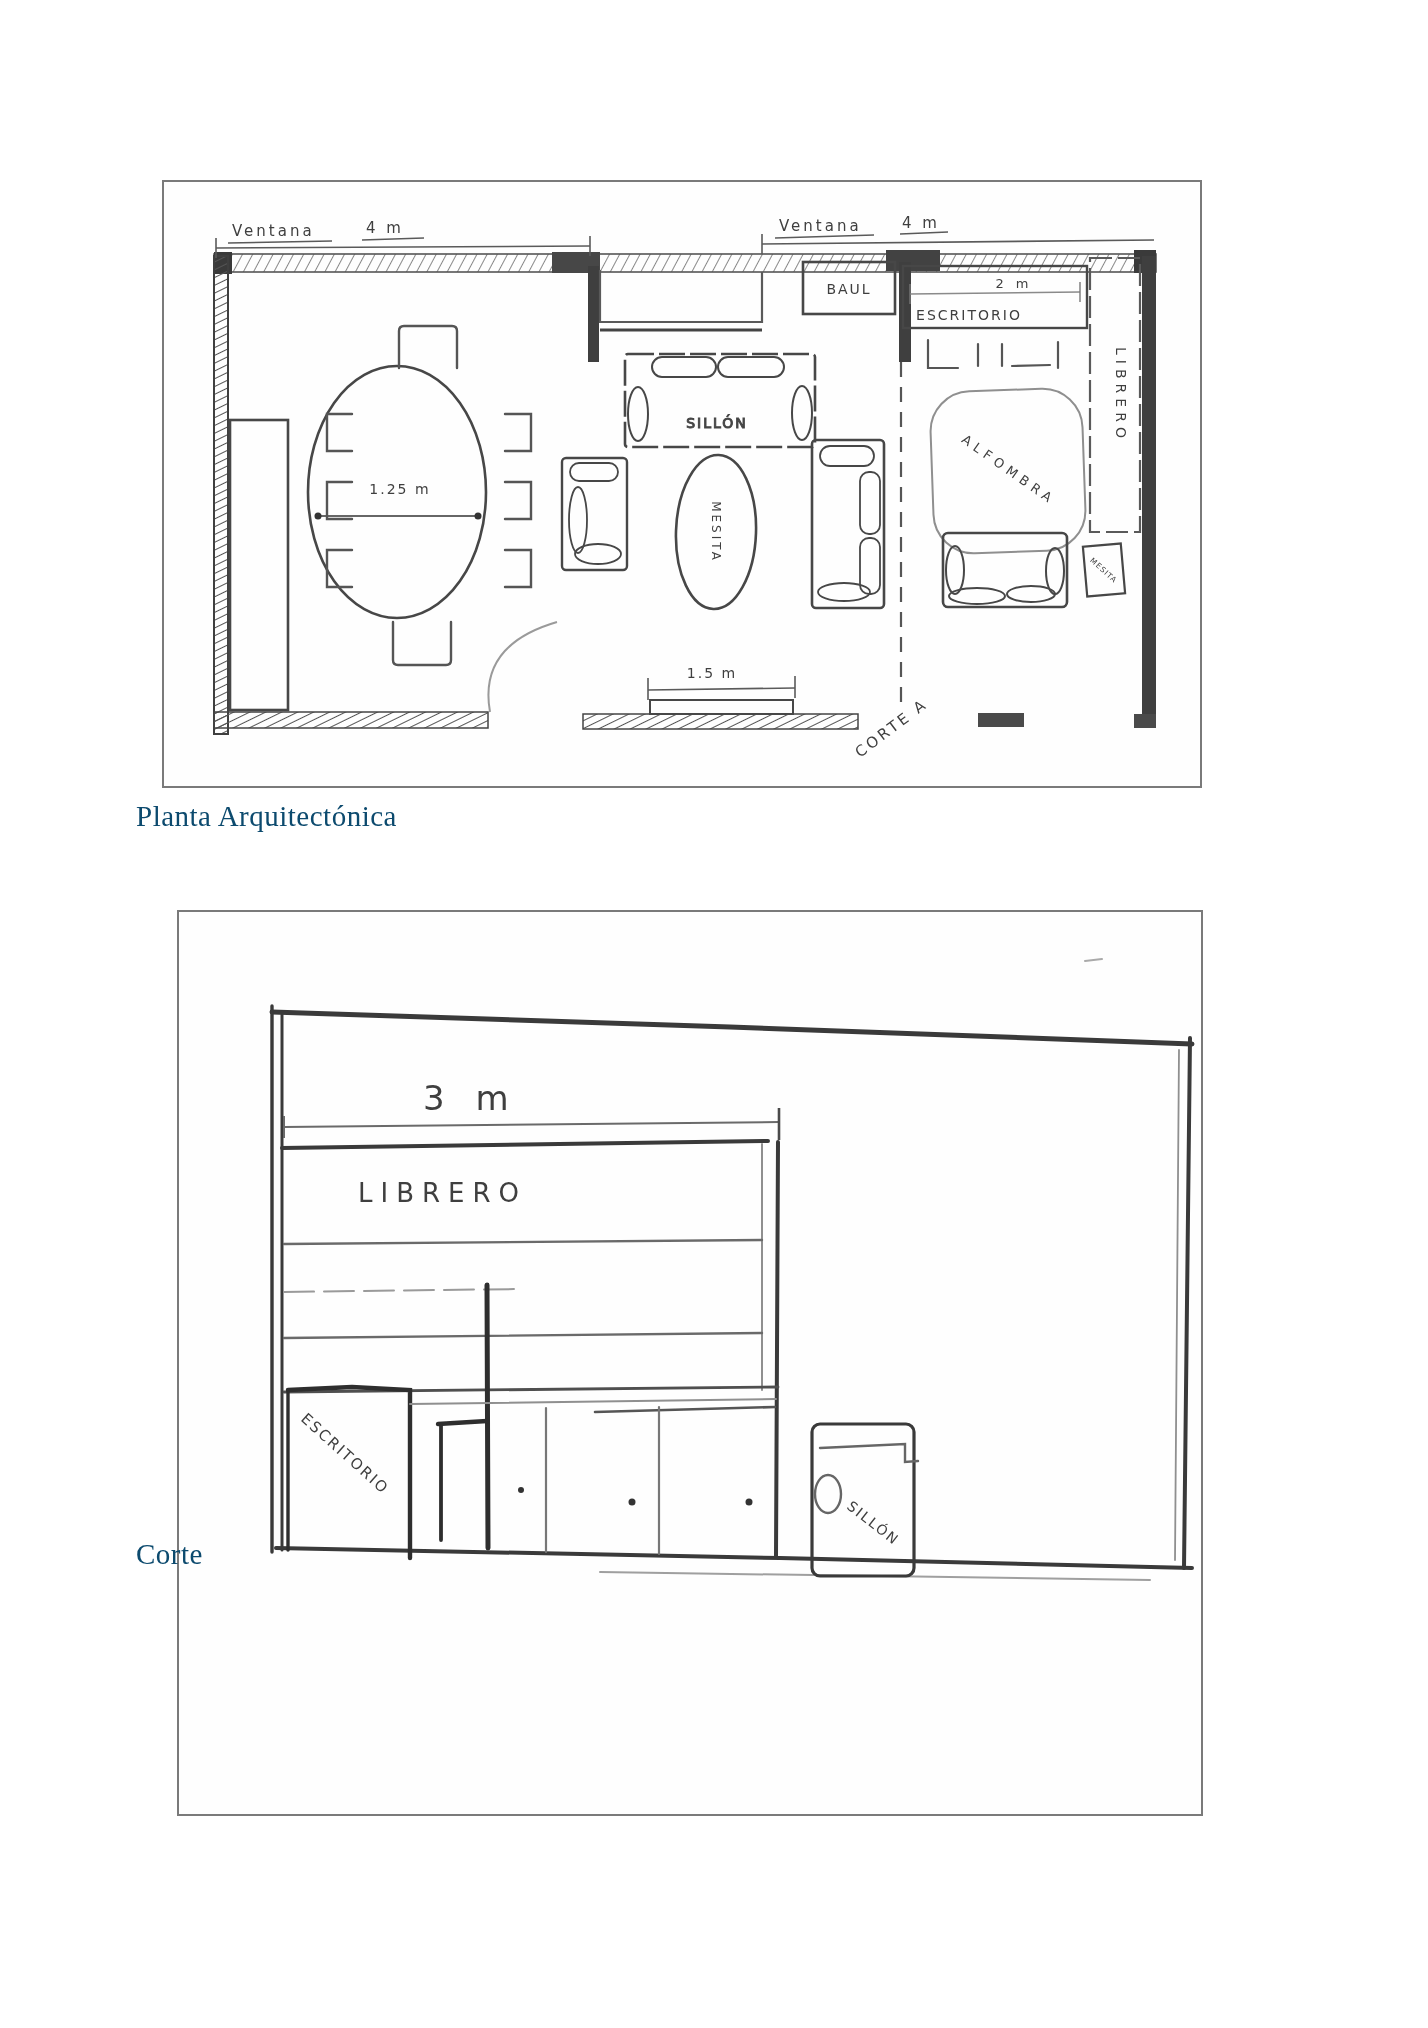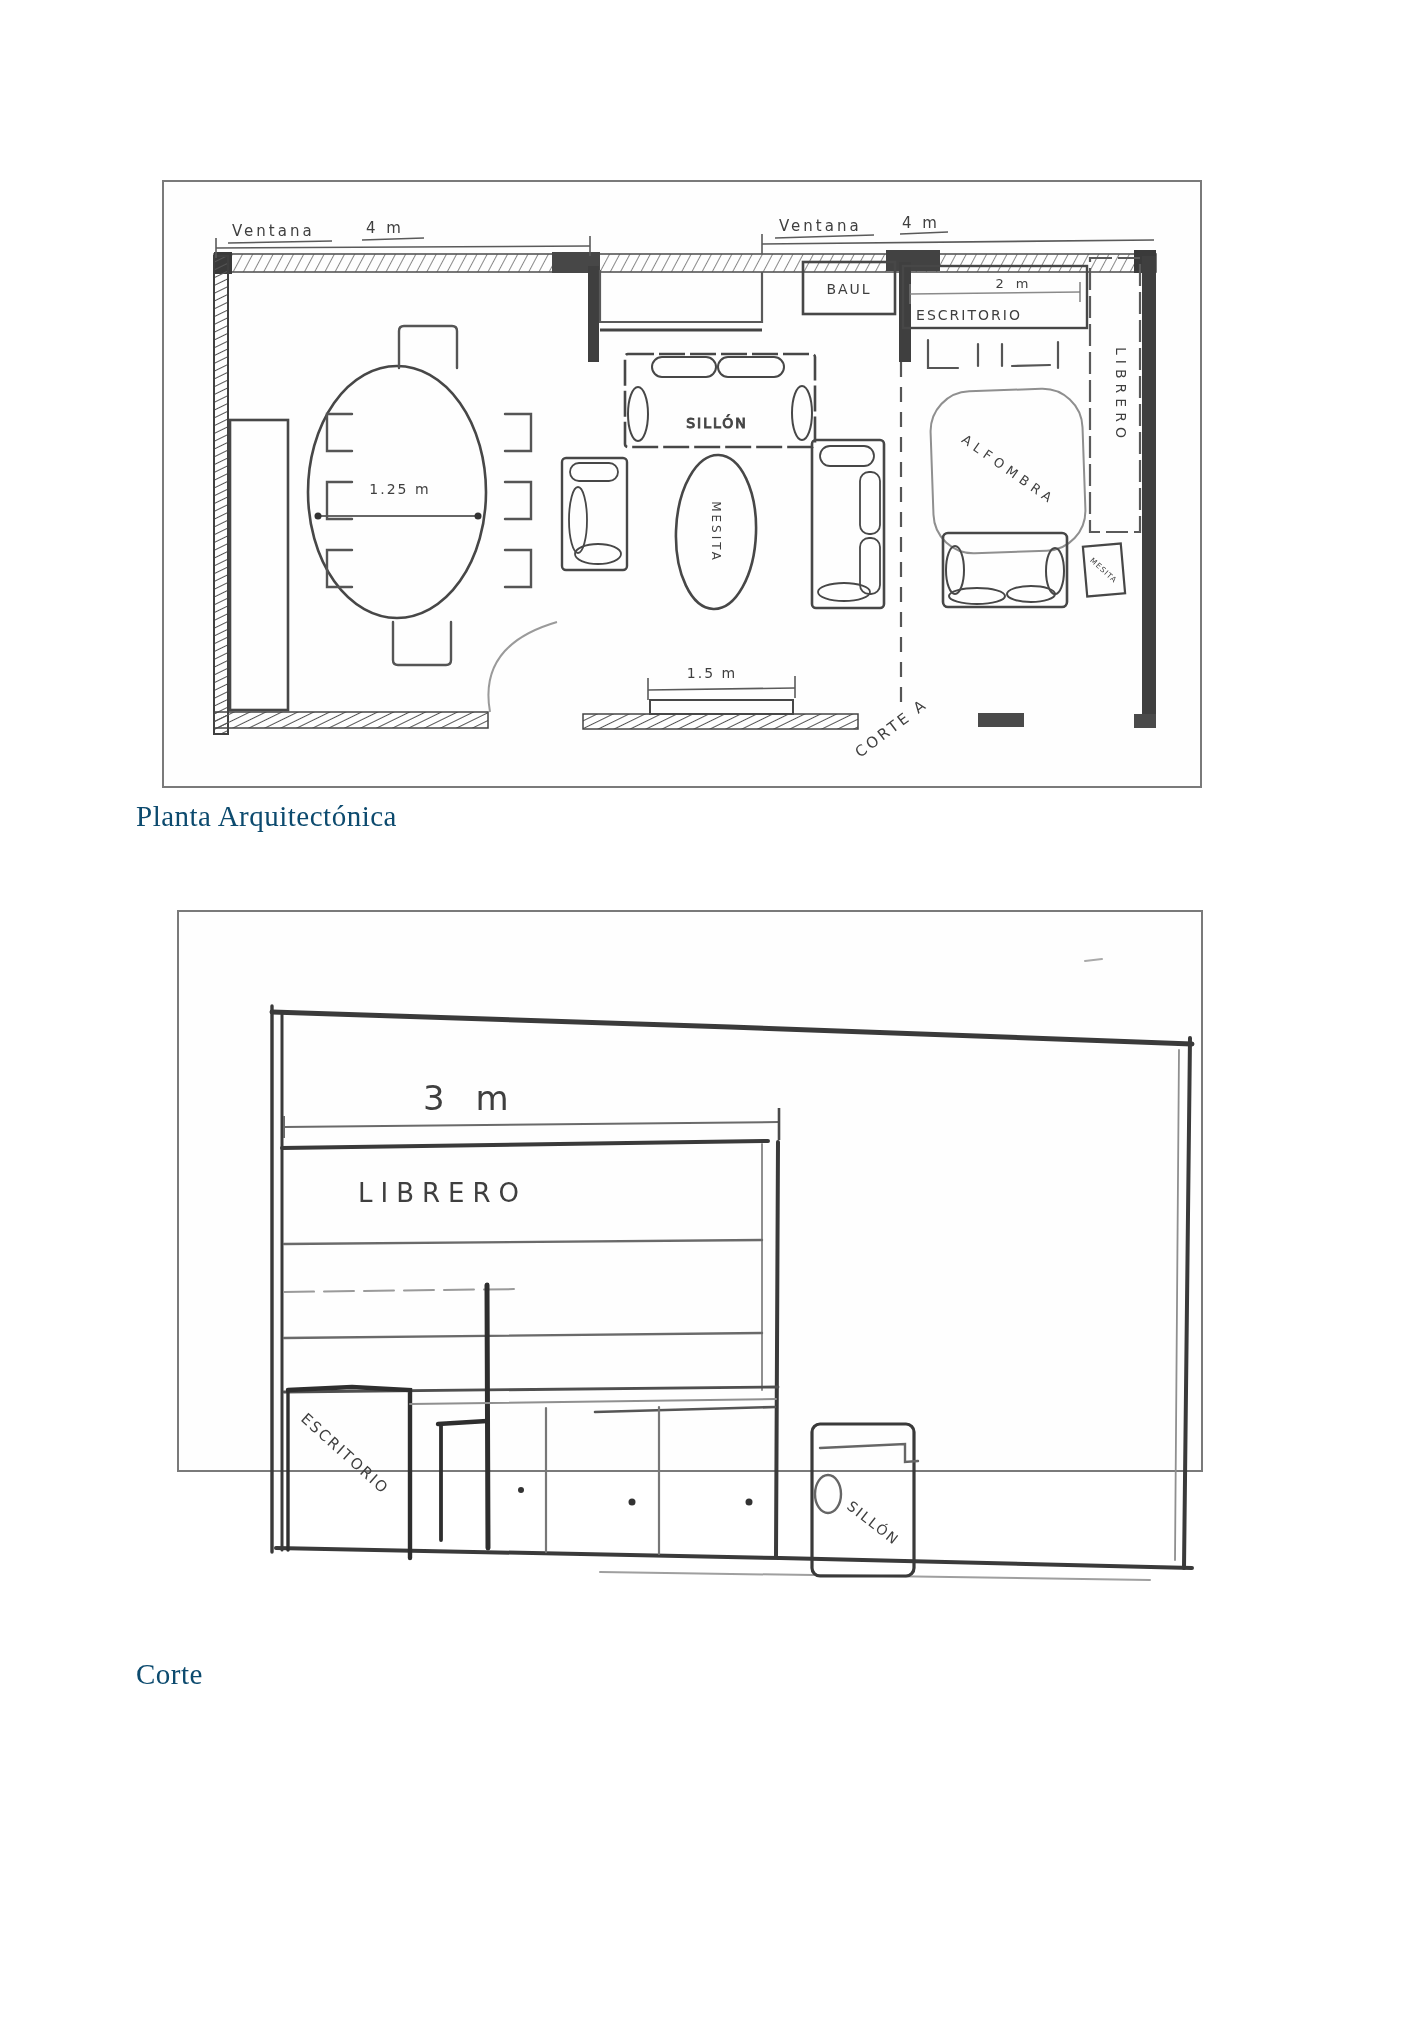--- a/index.html
+++ b/index.html
@@ -20,30 +20,30 @@
     overflow:hidden;
     padding-left:7px;
   }
   .figure{
     position:absolute;
     border:2px solid var(--frame);
     background:#fefefe;
     box-sizing:border-box;
   }
   #figure-plan{left:162px;top:180px;width:1040px;height:608px;}
-  #figure-section{left:177px;top:910px;width:1026px;height:562px;}
+  #figure-section{left:177px;top:910px;width:1026px;height:906px;}
   .caption{
     position:absolute;
     font-family:"Liberation Serif", serif;
     font-size:29px;
     color:#0c4a6e;
     letter-spacing:0.5px;
   }
   #caption-plan{left:136px;top:800px;}
-  #caption-section{left:136px;top:1658px;}
+  #caption-section{left:136px;top:1538px;}
   svg{display:block;}
   svg text{
     font-family:"DejaVu Sans", sans-serif;
     fill:var(--ink);
   }
   .hand-sm{font-size:14px;letter-spacing:2px;}
   .hand-md{font-size:15px;letter-spacing:3px;}
   .hand-lg{font-size:26px;letter-spacing:8px;}
   .hand-xl{font-size:34px;letter-spacing:10px;}
 </style>

